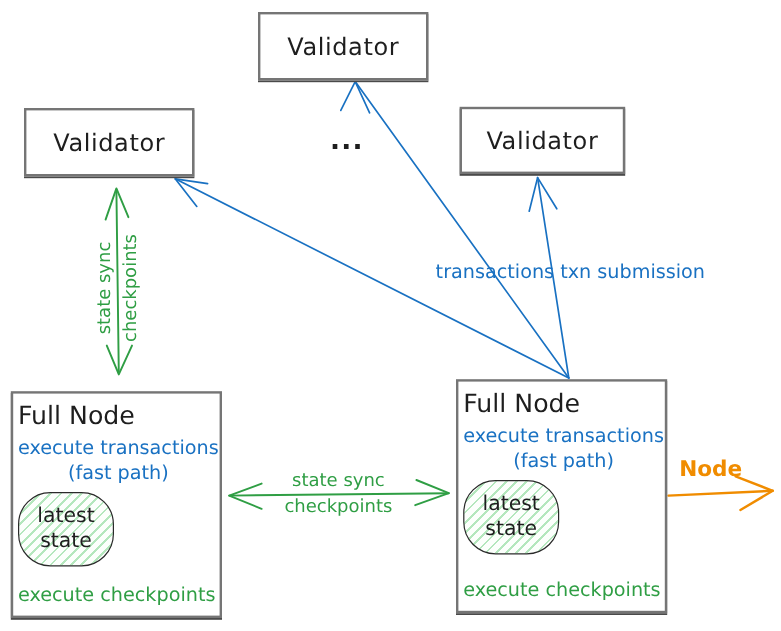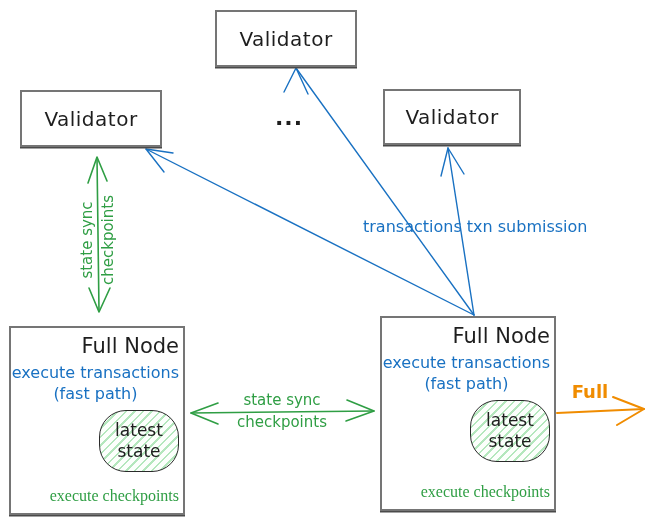--- a/index.html
+++ b/index.html
@@ -19,36 +19,36 @@
   
   .box {
     position: absolute; box-sizing: border-box; background: #ffffff;
     border: 2px solid #757575; box-shadow: 0 1.5px 0 #4a4a4a;
   }
   .validator {
     display: flex; align-items: center; justify-content: center;
     font-size: 20px; letter-spacing: 0.5px;
   }
   .fullnode {
-    display: flex; flex-direction: column; align-items: flex-end;
+    display: flex; flex-direction: column; align-items: flex-start;
     padding: 4px 4px 8px 4px;
   }
   .fullnode-title { font-size: 21px; margin-top: 2px; }
   .fullnode-exec { color: #1971c2; font-size: 16px; line-height: 21px; text-align: center; margin-top: 4px; white-space: nowrap; }
   .state-box {
     box-sizing: border-box; width: 80px; height: 62px; margin-top: 6px;
     border: 1.6px solid #2a2a2a; border-radius: 27px;
     display: flex; flex-direction: column; align-items: center; justify-content: center;
     font-size: 17px; line-height: 21px;
     background-color: #fcfffc;
     background-image: repeating-linear-gradient(135deg,
       rgba(64,192,87,0.38) 0px, rgba(64,192,87,0.38) 1.6px,
       rgba(64,192,87,0) 1.6px, rgba(64,192,87,0) 6px);
   }
-  .fullnode-footer { color: #2f9e44; font-size: 16px; margin-top: auto; white-space: nowrap; font-family: Liberation Serif, serif; }
+  .fullnode-footer { color: #2f9e44; font-size: 16px; margin-top: auto; white-space: nowrap; }
 
   
   .lbl { position: absolute; white-space: nowrap; }
   .lbl-green { color: #2f9e44; }
   .lbl-blue  { color: #1971c2; }
   .lbl-orange{ color: #f08c00; }
 
   .vert-sync {
     left: 18px; top: 219px; width: 160px; height: 42px;
     transform: rotate(-90deg);
@@ -145,15 +145,15 @@
     <div>checkpoints</div>
   </div>
 
   <div class="lbl lbl-green horiz-sync">
     <div>state sync</div>
     <div>checkpoints</div>
   </div>
 
   <div class="lbl lbl-blue orchestrate">transactions txn submission</div>
 
-  <div class="lbl lbl-orange rpcs">Full</div>
+  <div class="lbl lbl-orange rpcs">Node</div>
 
 </div>
 
 </body></html>

